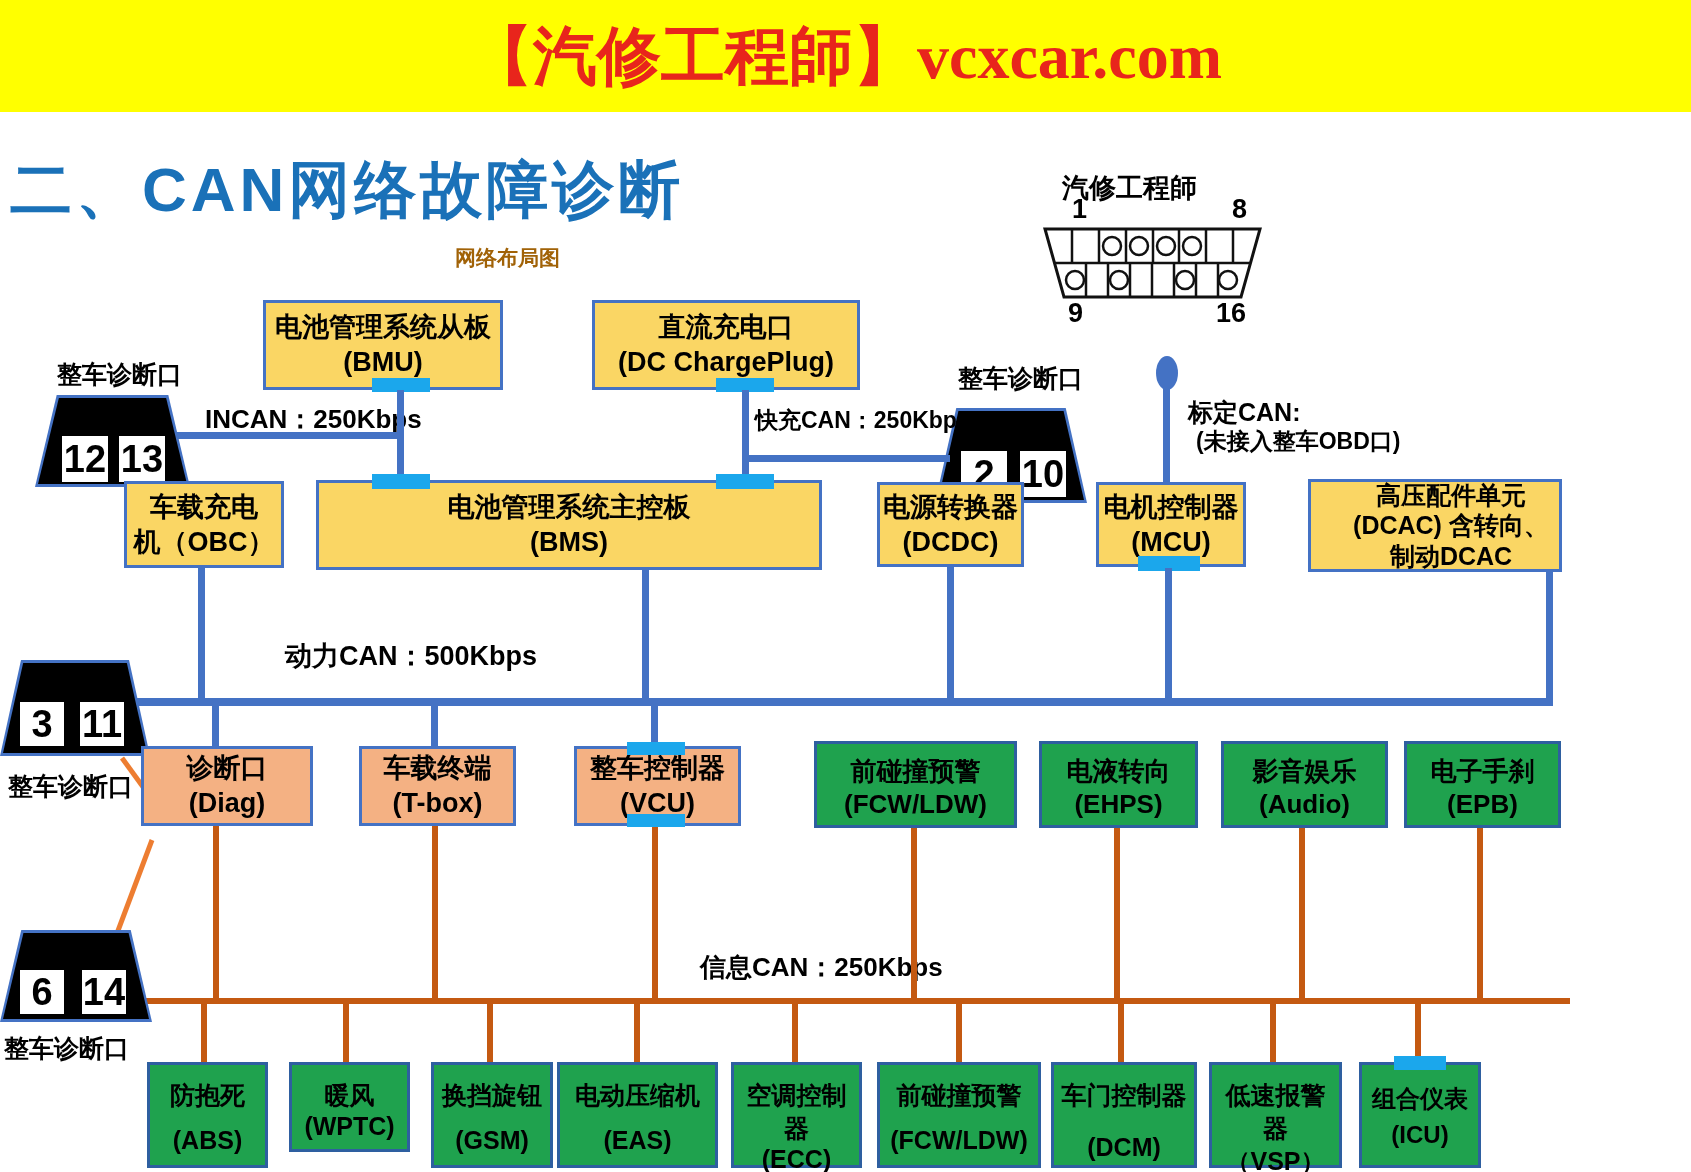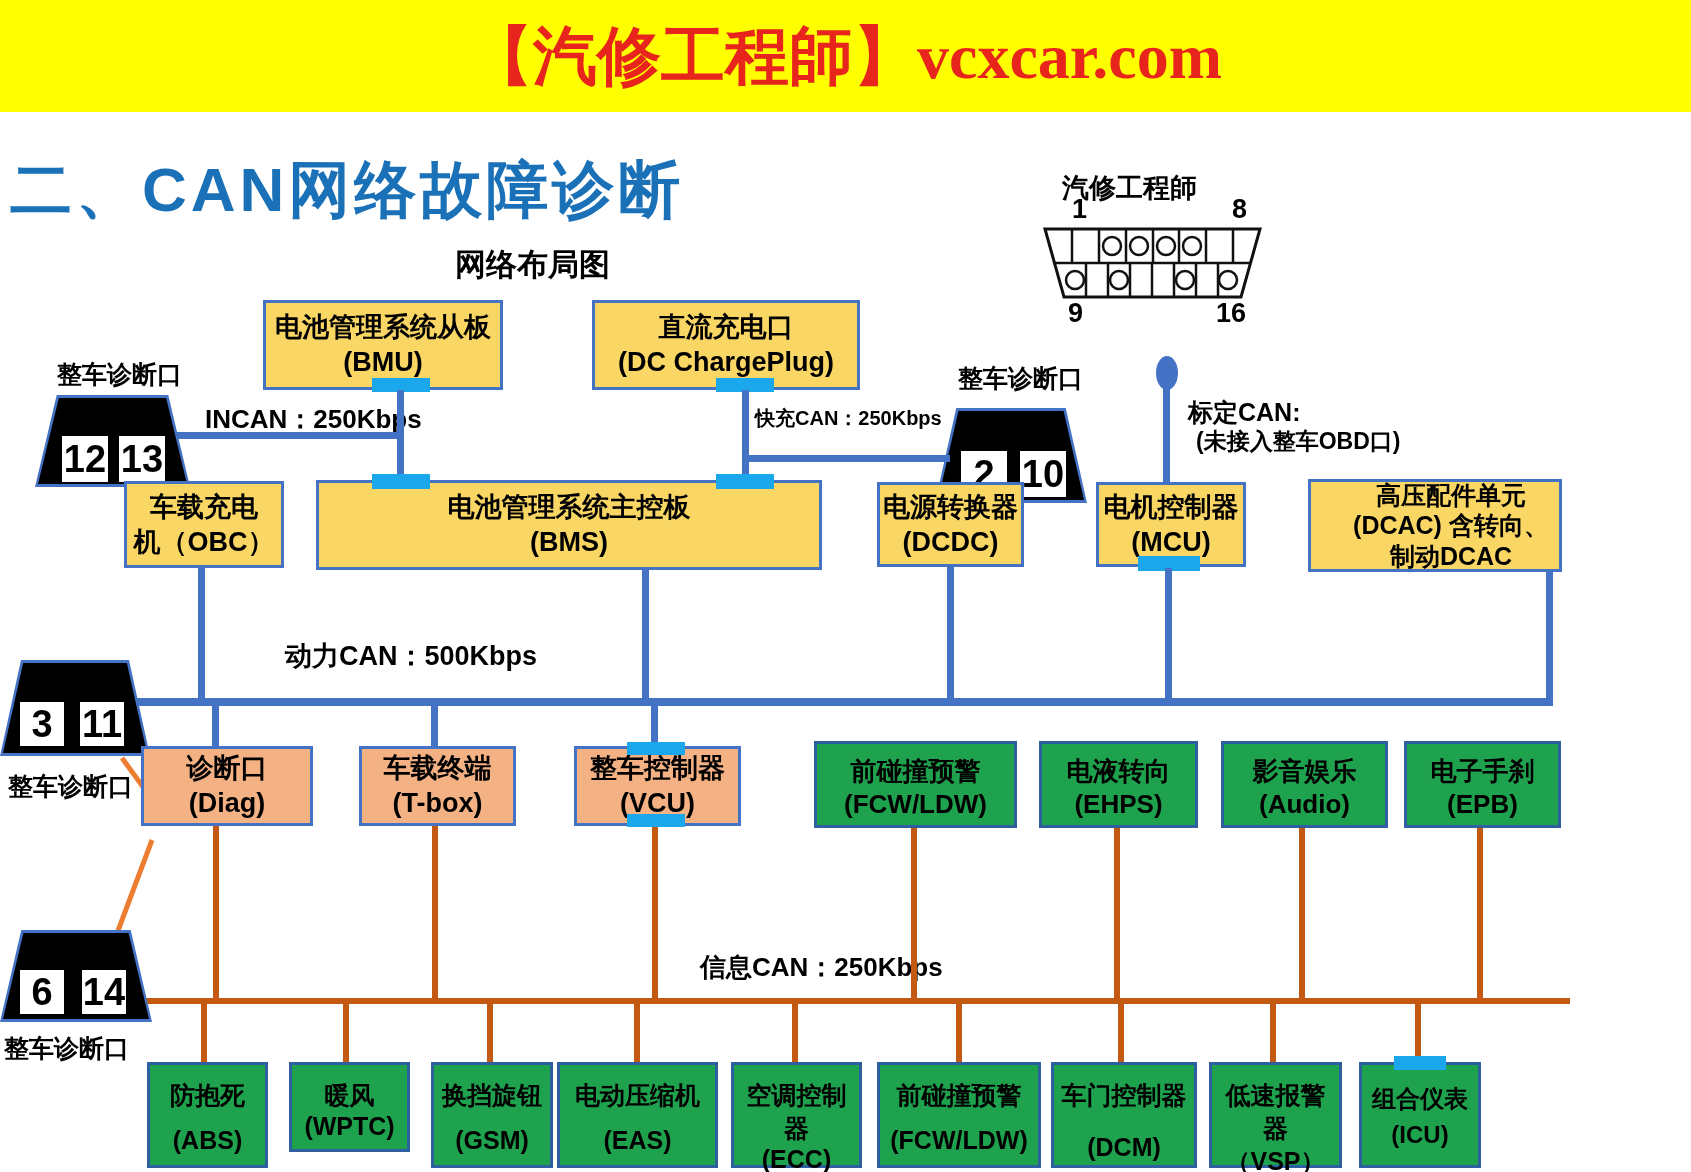--- a/index.html
+++ b/index.html
@@ -6,21 +6,21 @@
   #stage{position:relative;width:1691px;height:1172px;background:#fff;overflow:hidden;
          font-family:"Liberation Sans","DejaVu Sans",sans-serif;}
   
   .banner{position:absolute;left:0;top:0;width:1691px;height:112px;background:#FFFF00;
           display:flex;align-items:center;justify-content:center;}
   .banner-text{font-family:"Liberation Serif","DejaVu Serif",serif;font-weight:bold;
                font-size:64px;color:#E8251C;}
   
   .page-title{position:absolute;left:10px;top:148px;font-size:62px;font-weight:bold;
               color:#1A71B8;letter-spacing:4px;white-space:nowrap;}
-  .sub-title{position:absolute;left:455px;top:244px;font-size:31px;font-weight:bold;color:#000000;}
+  .sub-title{position:absolute;left:455px;top:244px;font-size:21px;font-weight:bold;color:#a16207;}
   .lbl{position:absolute;font-weight:bold;color:#000;white-space:nowrap;}
   
   .box{position:absolute;box-sizing:border-box;display:flex;flex-direction:column;
        align-items:center;justify-content:center;text-align:center;font-weight:bold;color:#000;}
   .yellow{background:#FAD664;border:3px solid #4472C4;font-size:27px;line-height:1.28;}
   .salmon{background:#F4B183;border:3px solid #4472C4;font-size:27px;line-height:1.3;}
   .green{background:#1FA24E;border:3px solid #2E5FA0;font-size:26px;
          justify-content:space-between;padding:10px 2px;}
   .greenb{background:#1FA24E;border:3px solid #2E5FA0;font-size:25px;
           justify-content:space-between;padding:14px 2px 10px;}
@@ -104,21 +104,21 @@
   </div>
   <div class="lbl" style="left:205px;top:402px;font-size:26px;">INCAN：250Kbps</div>
 
   <div class="lbl" style="left:958px;top:362px;font-size:25px;">整车诊断口</div>
   <div class="trap" style="left:935px;top:408px;width:152px;height:95px;">
     <div class="outer"></div>
     <div class="inner"></div>
     <div class="pin" style="left:26px;top:27px;width:46px;height:46px;">2</div>
     <div class="pin" style="left:85px;top:27px;width:46px;height:46px;">10</div>
   </div>
-  <div class="lbl" style="left:755px;top:405px;font-size:20px;">快充CAN：250Kbps</div>
+  <div class="lbl" style="left:755px;top:405px;font-size:23px;">快充CAN：250Kbps</div>
 
   <div class="dot" style="left:1156px;top:356px;width:22px;height:34px;"></div>
   <div class="vline blue" style="left:1163px;top:388px;width:7px;height:96px;"></div>
   <div class="lbl" style="left:1188px;top:396px;font-size:25px;">标定CAN:</div>
   <div class="lbl" style="left:1196px;top:426px;font-size:23px;">(未接入整车OBD口)</div>
 
   <div class="tab" style="left:372px;top:378px;width:58px;height:14px;"></div>
   <div class="vline blue" style="left:397px;top:390px;width:7px;height:92px;"></div>
   <div class="hline blue" style="left:176px;top:432px;width:226px;height:7px;"></div>
   <div class="tab" style="left:716px;top:378px;width:58px;height:14px;"></div>

